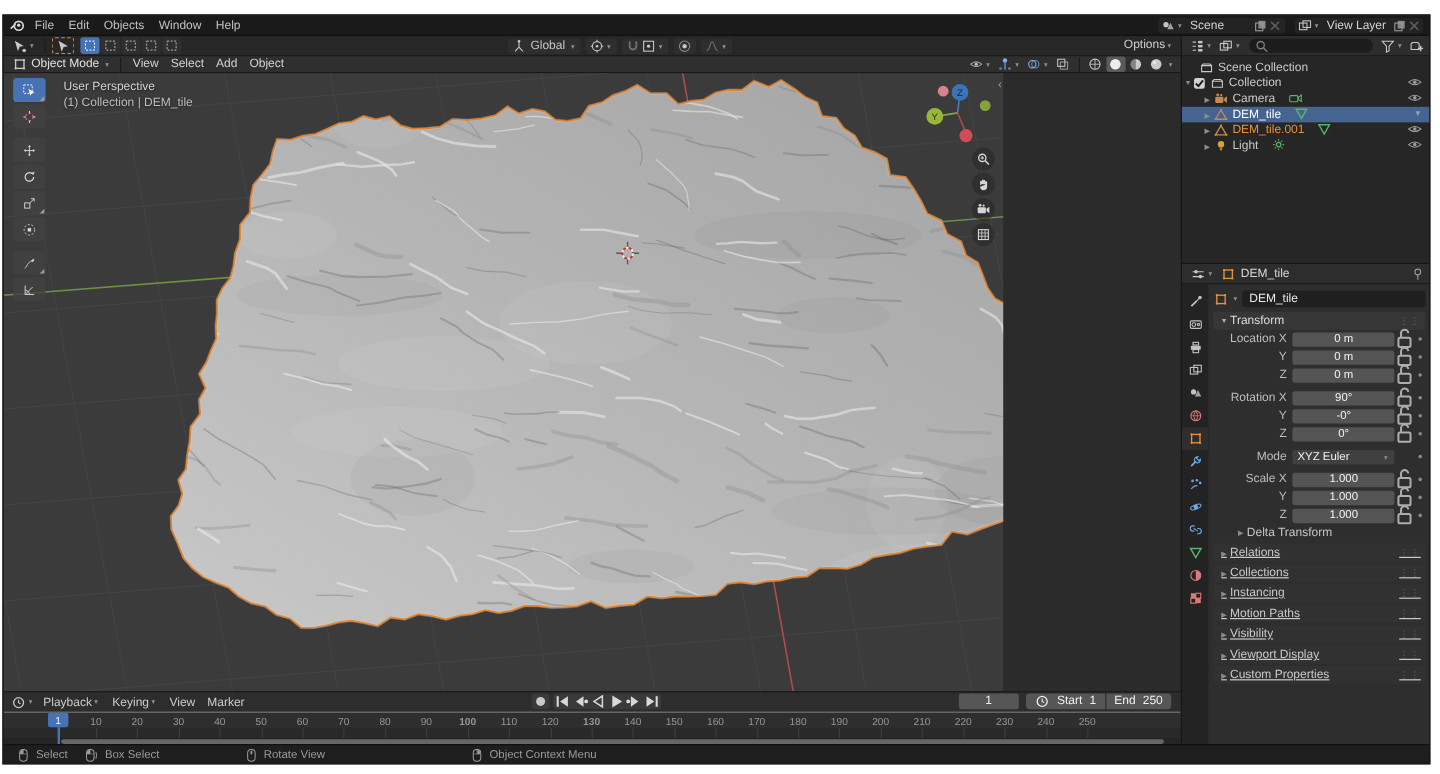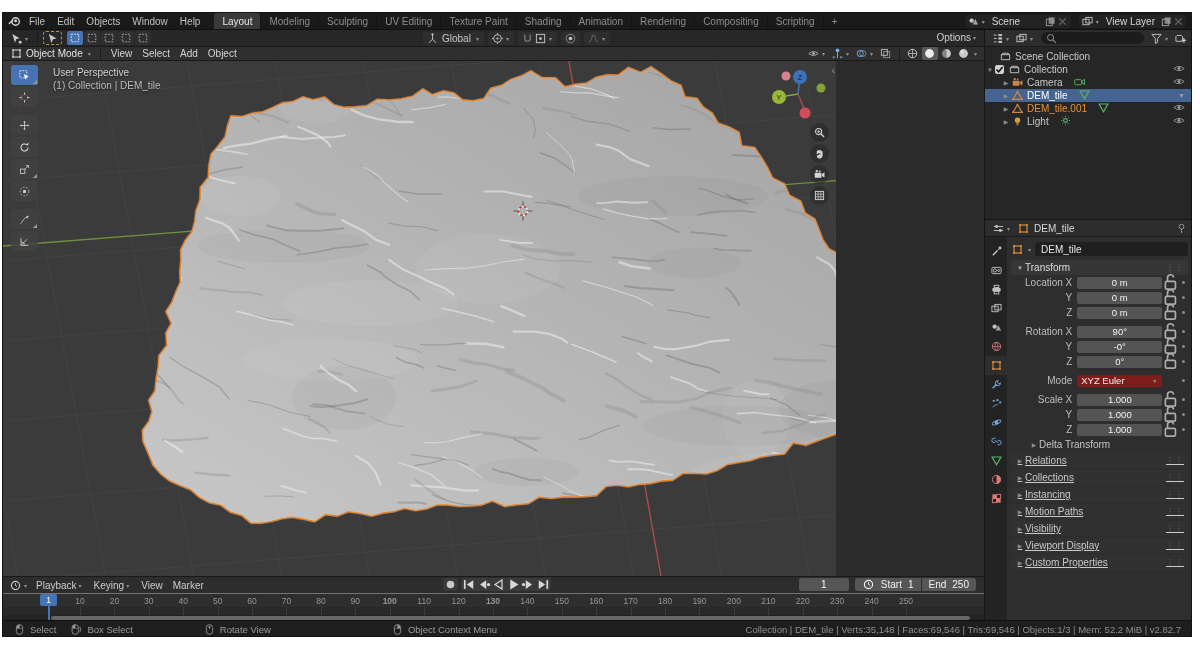--- a/index.html
+++ b/index.html
@@ -125,21 +125,21 @@
   #name-field{flex:1;height:14px;background:#1f1f1f;border-radius:3px;color:#e8e8e8;
               display:flex;align-items:center;padding:0 6px;}
   .panel-header{height:15px;background:#363636;border-radius:2px;display:flex;align-items:center;
                 padding:0 4px;color:#dcdcdc;margin-top:4px;}
   .panel-header .ol-tri{color:#b0b0b0;}
   .dragdots{margin-left:auto;color:#6a6a6a;font-size:8px;letter-spacing:1px;}
   .trow{display:flex;align-items:center;height:15px;}
   .trow .lbl{width:62px;text-align:right;margin-right:5px;color:#bdbdbd;white-space:nowrap;}
   .trow .fld{width:86px;height:12px;background:#545454;border-radius:2px;color:#f2f2f2;
              display:flex;align-items:center;justify-content:center;font-size:9.5px;}
-  .trow .fld.dd{background:#7f1d1d;justify-content:space-between;padding:0 4px;}
+  .trow .fld.dd{background:#404040;justify-content:space-between;padding:0 4px;}
   .trow .lock{width:17px;display:flex;justify-content:center;color:#adadad;}
   .trow .kdot{width:9px;display:flex;justify-content:center;}
   .kdot::after{content:"";width:3px;height:3px;border-radius:50%;background:#8a8a8a;}
   .tgap{height:4px;}
   .sub-collapsed{height:14px;display:flex;align-items:center;padding-left:18px;color:#c5c5c5;}
   .col-panel{height:15px;background:#313131;border-radius:2px;display:flex;align-items:center;
              padding:0 4px;color:#c9c9c9;margin-top:2px;text-decoration:underline;}
   
   #statusbar{position:absolute;left:0;top:607px;right:0;height:18px;background:#1e1e1e;
              border-top:1px solid #101010;display:flex;align-items:center;padding:0 10px;
@@ -159,33 +159,20 @@
           <circle cx="8.2" cy="6.4" r="1.5" fill="#d8d8d8"></circle>
           <path d="M1 9.5 L5.3 5.6" stroke="#d8d8d8" stroke-width="1.5"></path>
         </svg>
       </span>
     <nav id="top-menus">
         <span class="menu-item">File</span>
         <span class="menu-item">Edit</span>
         <span class="menu-item">Objects</span>
         <span class="menu-item">Window</span>
         <span class="menu-item">Help</span>
-      </nav>
-    <nav id="workspaces">
-        <span class="ws-tab active">Layout</span>
-        <span class="ws-tab">Modeling</span>
-        <span class="ws-tab">Sculpting</span>
-        <span class="ws-tab">UV Editing</span>
-        <span class="ws-tab">Texture Paint</span>
-        <span class="ws-tab">Shading</span>
-        <span class="ws-tab">Animation</span>
-        <span class="ws-tab">Rendering</span>
-        <span class="ws-tab">Compositing</span>
-        <span class="ws-tab">Scripting</span>
-        <span class="ws-tab">+</span>
       </nav>
     <div class="id-block" style="margin-left:auto;">
       <span class="icon">
           <svg viewBox="0 0 12 12">
             <circle cx="4" cy="5" r="2.4" fill="currentColor"></circle>
             <path d="M8 3.2 L11 9.2 H5.2Z" fill="currentColor" opacity=".8"></path>
           </svg>
         </span>
       <span class="chev">▾</span>
       <span class="id-label">Scene</span>
@@ -1472,15 +1459,14 @@
           <span class="icon ">
             <svg viewBox="0 0 9 13">
               <rect x="0.8" y="0.8" width="7.4" height="11.4" rx="3.4" fill="none" stroke="currentColor"></rect>
               <path d="M4.5 1 V5.2 M1 5.2 H8" stroke="currentColor" opacity=".6"></path>
               <path d="M7.7 3.2 A3.2 3.2 0 0 0 4.8 1 V5 H7.7Z" fill="currentColor"></path>
             </svg>
           </span>
           <span>Object Context Menu</span>
         </span>
       </div>
-    <div id="stats">Collection | DEM_tile | Verts:35,148 | Faces:69,546 | Tris:69,546 | Objects:1/3 | Mem: 52.2 MiB | v2.82.7</div>
   </footer>
 </div>
 
 </body></html>

